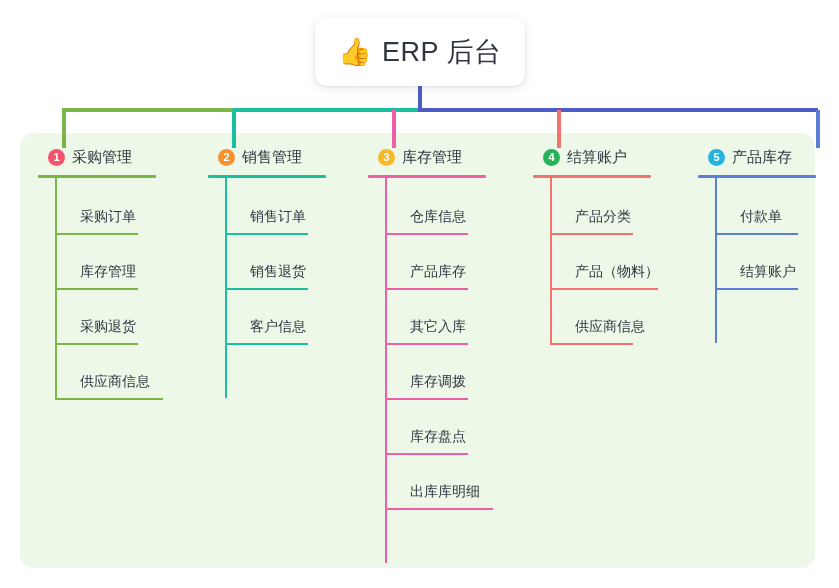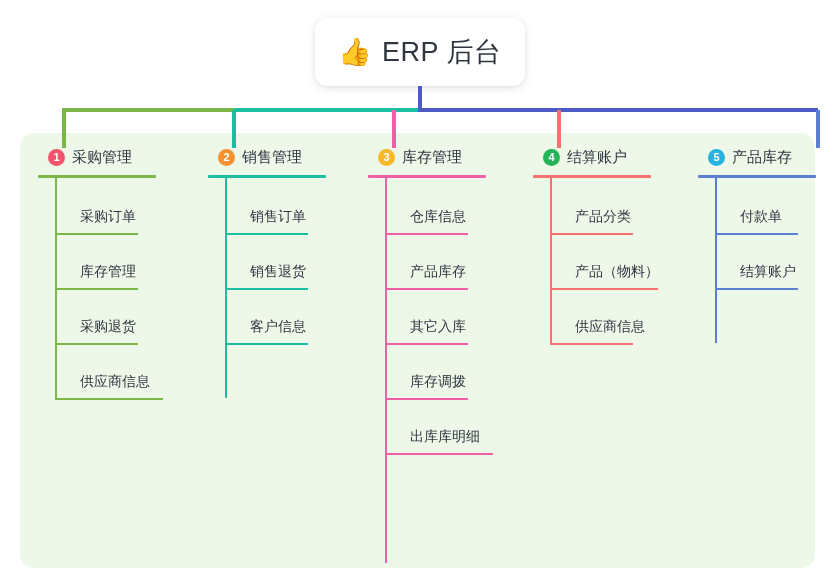--- a/index.html
+++ b/index.html
@@ -234,20 +234,24 @@
           <div class="leaf-rule" style="background: rgb(238, 95, 167);"></div>
         </div>
         <div class="leaf">
           <span class="leaf-text">其它入库</span>
           <div class="leaf-rule" style="background: rgb(238, 95, 167);"></div>
         </div>
         <div class="leaf">
           <span class="leaf-text">库存调拨</span>
           <div class="leaf-rule" style="background: rgb(238, 95, 167);"></div>
         </div>
+        <div class="leaf">
+          <span class="leaf-text">库存盘点</span>
+          <div class="leaf-rule" style="background: rgb(238, 95, 167);"></div>
+        </div>
         <div class="leaf wide">
           <span class="leaf-text">出库库明细</span>
           <div class="leaf-rule" style="background: rgb(238, 95, 167);"></div>
         </div>
       </div>
     </div>
     <div class="column" style="left: 527px;">
       <div class="col-header">
         <span class="badge" style="background: rgb(36, 180, 87);">4</span>
         <span class="col-title">结算账户</span>

